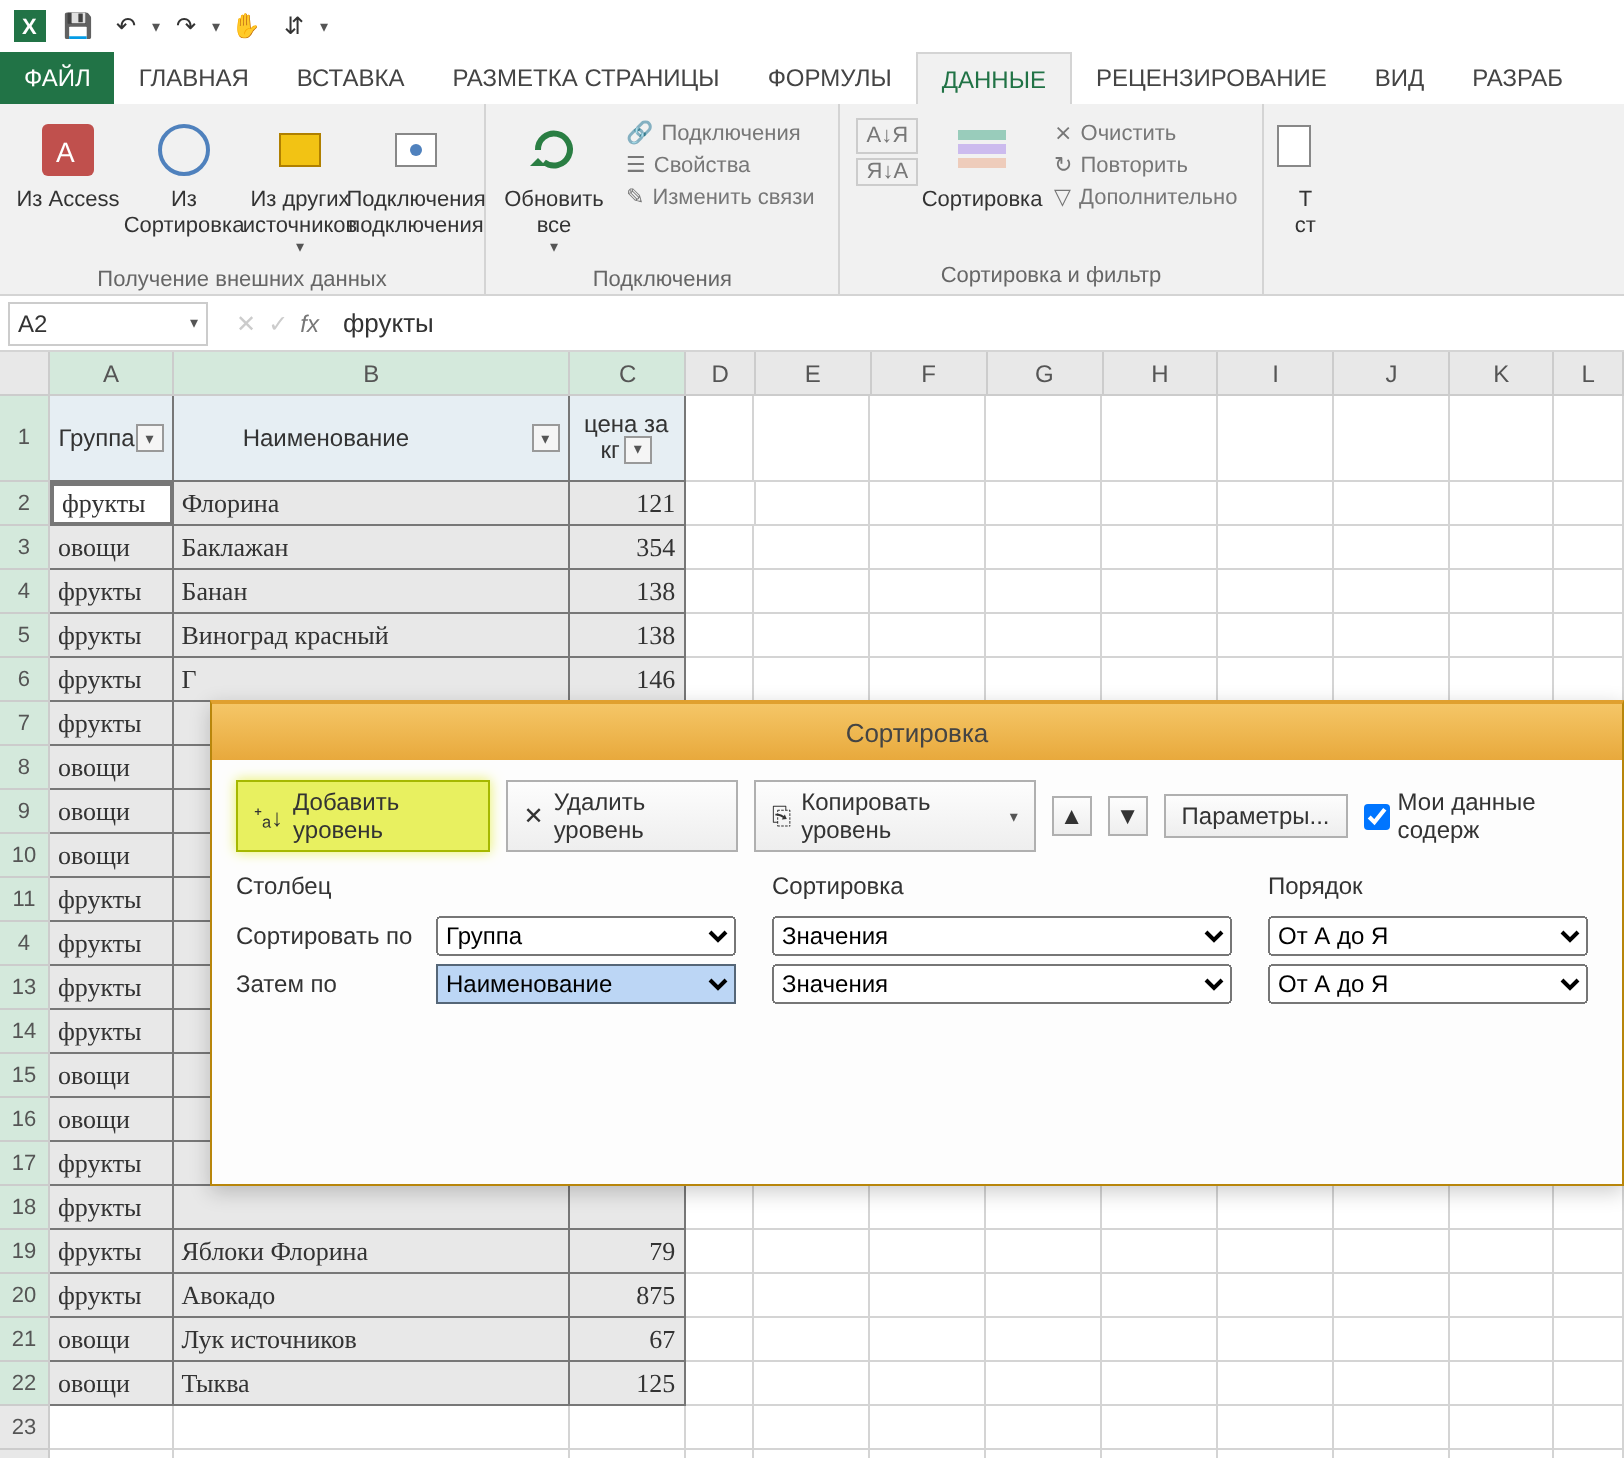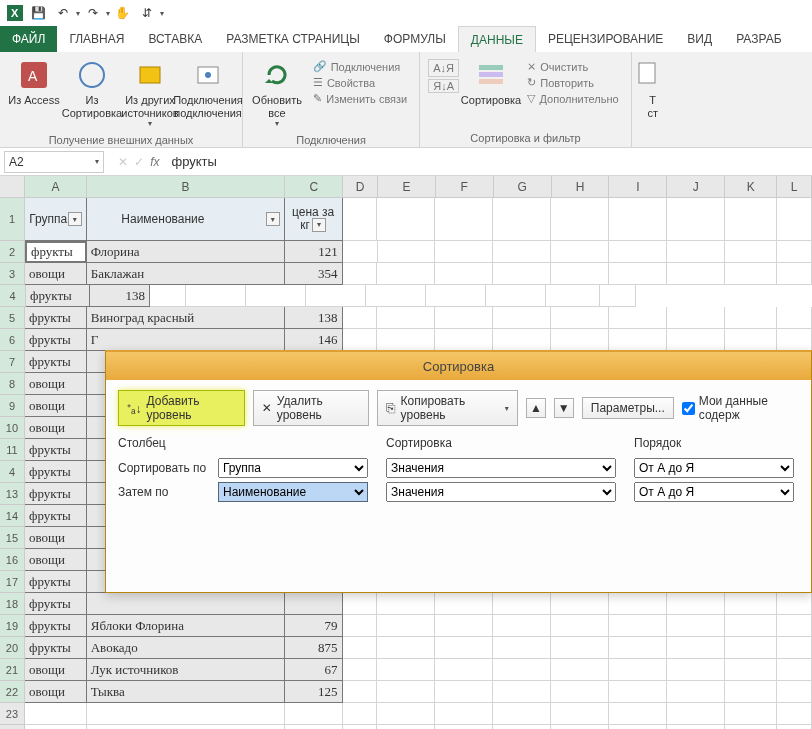--- a/index.html
+++ b/index.html
@@ -301,20 +301,21 @@
         <div class="cell" style="width: 60px;"></div>
         <div class="cell" style="width: 60px;"></div>
         <div class="cell" style="width: 60px;"></div>
         <div class="cell" style="width: 60px;"></div>
         <div class="cell" style="width: 54px;"></div>
         <div class="cell" style="width: 36px;"></div>
       </div>
       <div class="row">
         <div class="row-h sel">4</div>
         <div class="cell tablebody tableborder" style="width: 64px;">фрукты</div>
+        <div class="cell tablebody tableborder" style="width: 206px;">Банан</div>
         <div class="cell tablebody tableborder num" style="width: 60px;">138</div>
         <div class="cell" style="width: 36px;"></div>
         <div class="cell" style="width: 60px;"></div>
         <div class="cell" style="width: 60px;"></div>
         <div class="cell" style="width: 60px;"></div>
         <div class="cell" style="width: 60px;"></div>
         <div class="cell" style="width: 60px;"></div>
         <div class="cell" style="width: 60px;"></div>
         <div class="cell" style="width: 54px;"></div>
         <div class="cell" style="width: 36px;"></div>

